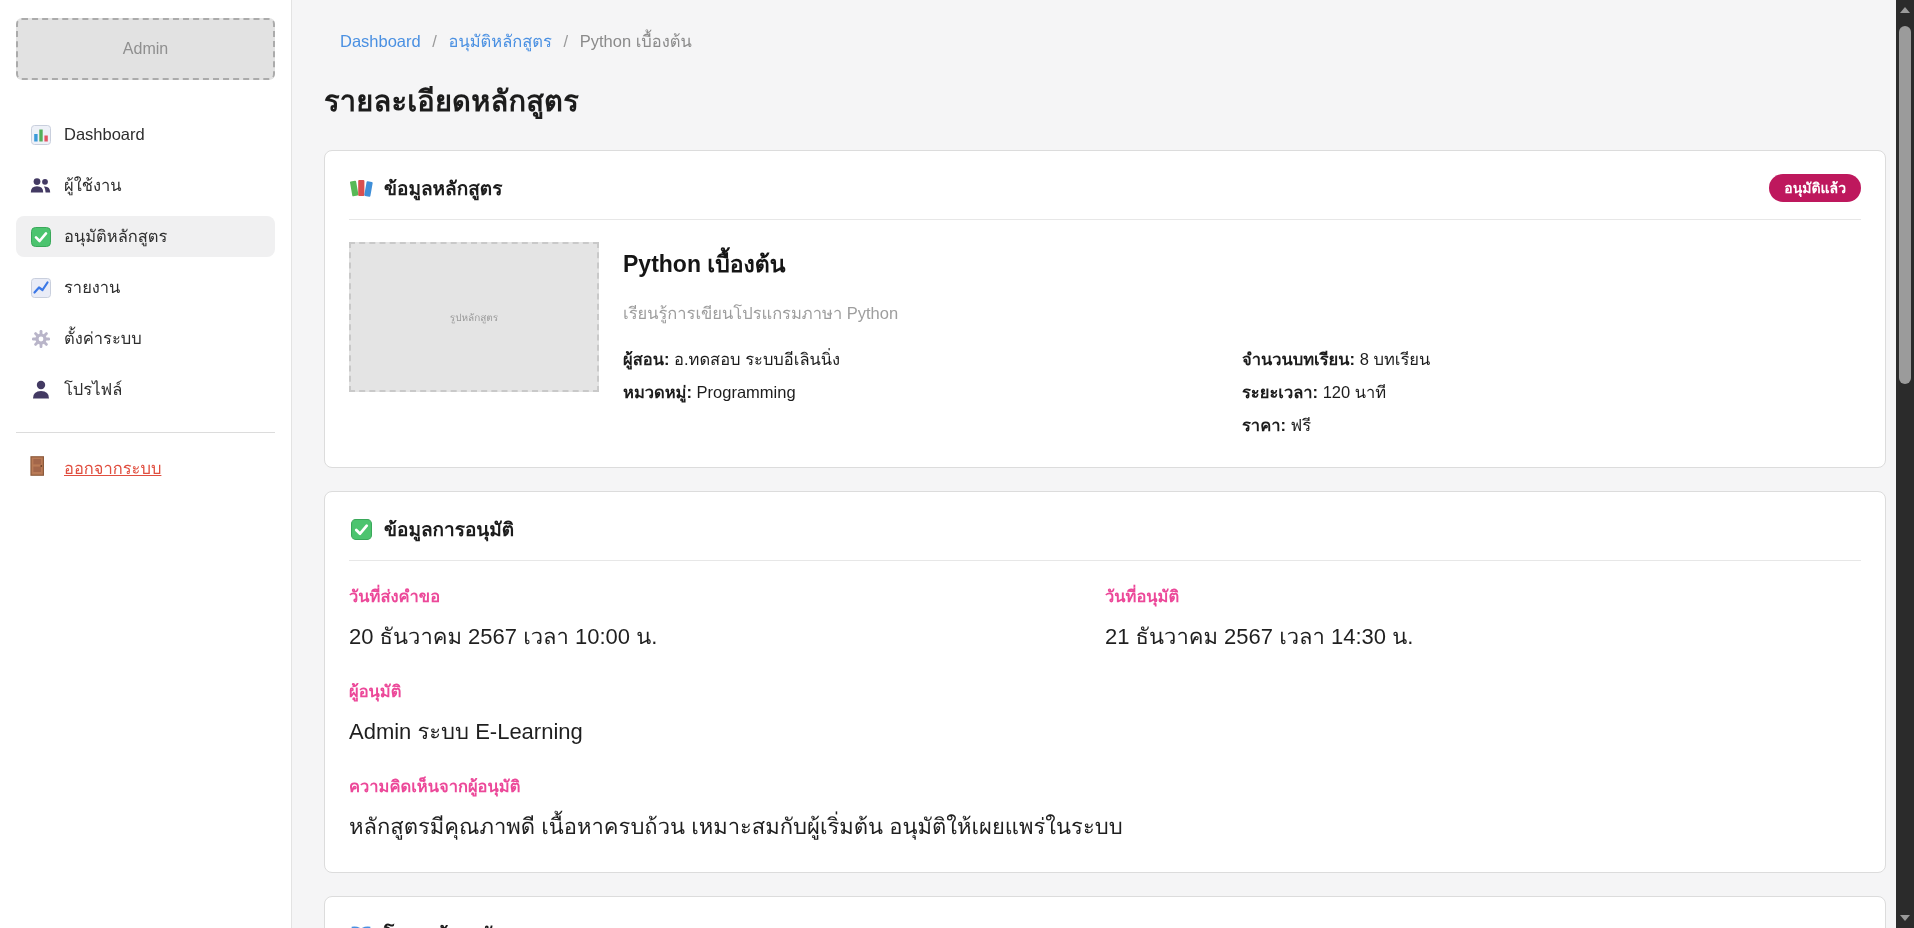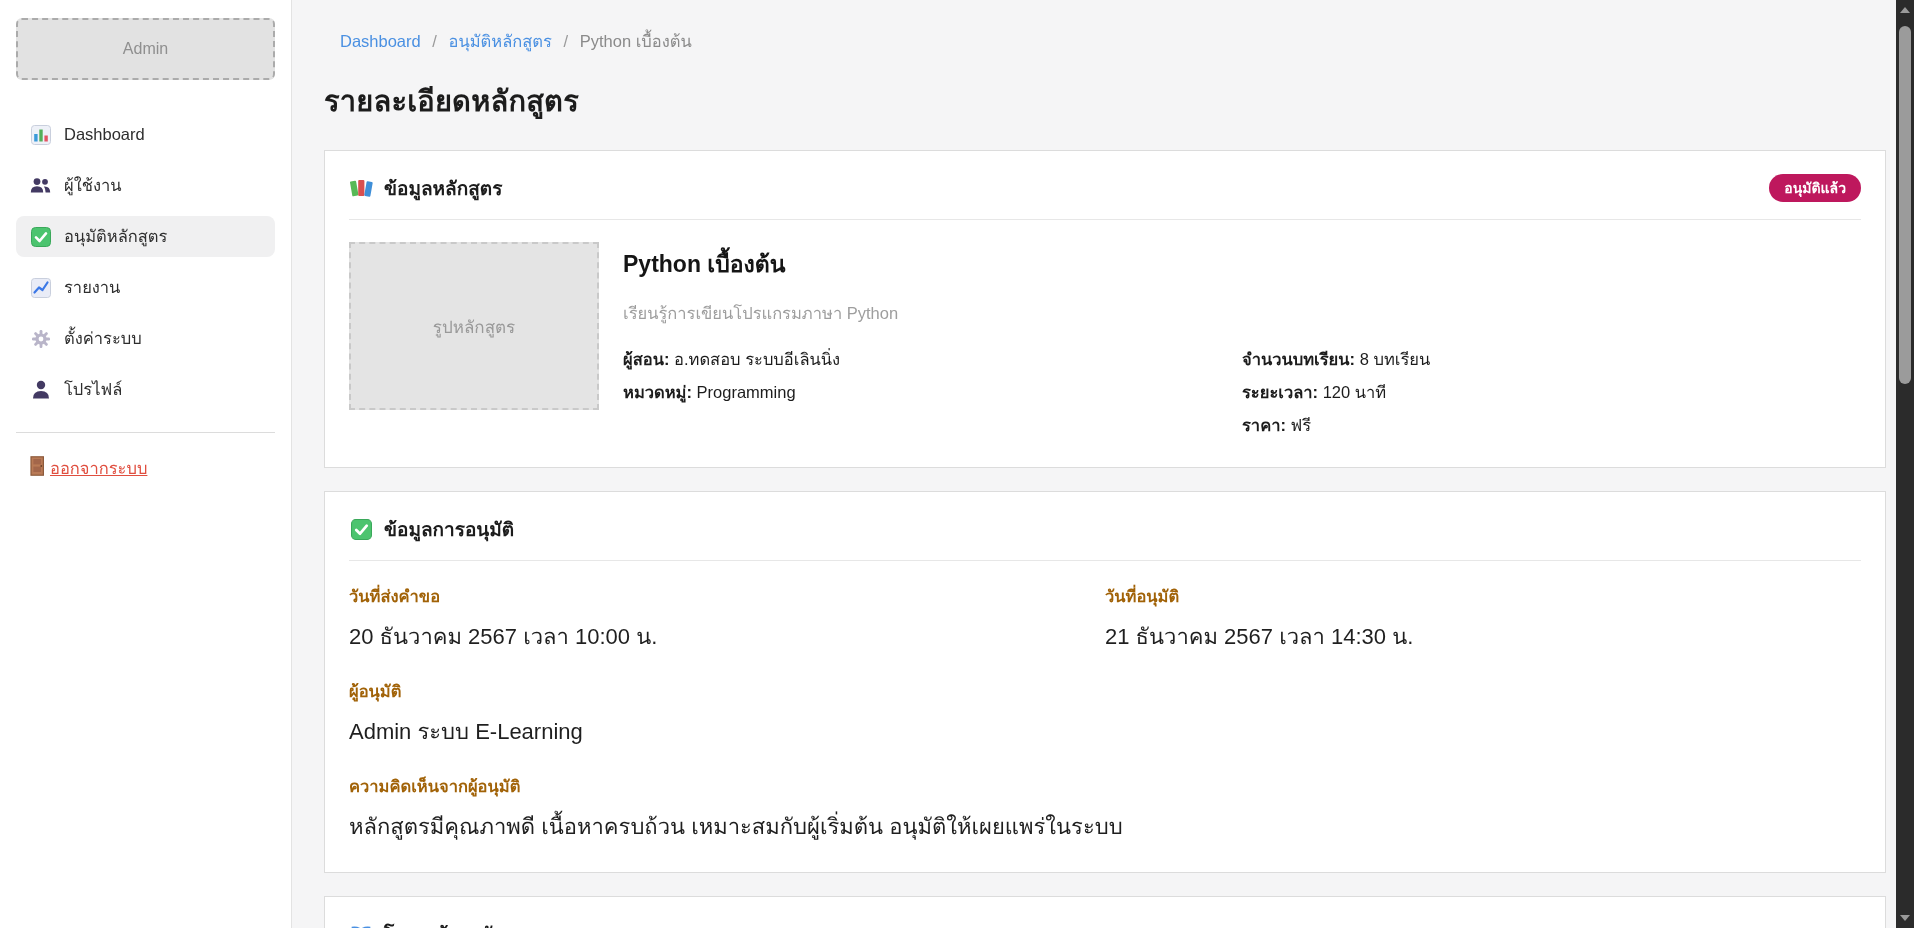--- a/index.html
+++ b/index.html
@@ -25,66 +25,66 @@
   .menu { display: flex; flex-direction: column; gap: 10px; }
   .menu-item {
     display: flex; align-items: center; gap: 13px;
     padding: 10px 14px; border-radius: 8px; font-size: 16.5px; color: #2e2e2e;
     cursor: pointer; line-height: 21px;
   }
   .menu-item.active { background: #f0f0f1; }
   .menu-item .ic { width: 21px; height: 21px; display: flex; align-items: center; justify-content: center; flex-shrink: 0; }
   .sidebar-divider { border: none; border-top: 1px solid #dcdcdc; margin: 22px 0 14px 0; }
   .logout-link {
-    display: flex; align-items: center; gap: 5px; padding: 8px 14px;
+    display: flex; align-items: center; gap: 19px; padding: 8px 14px;
     font-size: 16.5px; text-decoration: underline; cursor: pointer;
   }
 
   
   .main { flex: 1; padding: 26px 28px 0 32px; overflow: hidden; }
   .breadcrumb { font-size: 16.5px; margin: 2px 0 24px 16px; color: #8a8a8a; }
   .breadcrumb .crumb-link { text-decoration: none; cursor: pointer; }
   .breadcrumb .sep { color: #9a9a9a; margin: 0 7px; }
   .page-title { font-size: 29px; font-weight: bold; color: #1c1c1c; margin: 0 0 26px 0; letter-spacing: 0.2px; }
 
   .card {
-    background: #fff; border: 1px solid #dcdcdc; border-radius: 0;
+    background: #fff; border: 1px solid #dcdcdc; border-radius: 8px;
     padding: 22px 24px; margin-bottom: 23px;
   }
   .card-header {
     display: flex; align-items: center; justify-content: space-between;
     padding-bottom: 16px; border-bottom: 1px solid #e7e7e7;
   }
   .card-title { font-size: 19px; font-weight: bold; color: #1c1c1c; display: flex; align-items: center; gap: 11px; }
   .card-title .ic { width: 24px; height: 24px; display: flex; align-items: center; justify-content: center; }
   .badge {
     color: #fff; font-size: 14px; padding: 6px 15px; border-radius: 15px;
     font-weight: bold; line-height: 16px;
   }
 
   
   .course-row { display: flex; gap: 24px; padding-top: 22px; }
   .course-img {
-    width: 250px; height: 168px; flex-shrink: 0;
+    width: 250px; height: 150px; flex-shrink: 0;
     background: #e4e4e4; border: 2px dashed #c9c9c9;
     display: flex; align-items: center; justify-content: center;
-    color: #999; font-size: 17px;
+    color: #999; font-size: 10px;
   }
   .course-info { flex: 1; padding-top: 2px; }
   .course-title { font-size: 23px; font-weight: bold; margin: 2px 0 0 0; color: #151515; }
   .course-desc { color: #9e9e9e; font-size: 16.5px; margin: 18px 0 20px 0; }
   .course-fields { display: flex; }
   .fcol { flex: 1; }
   .frow { font-size: 16.5px; margin-bottom: 7px; color: #1c1c1c; }
   .flabel { font-weight: bold; }
 
   
   .approval-body { padding-top: 22px; }
   .approval-grid { display: grid; grid-template-columns: 1fr 1fr; }
-  .field-label { font-size: 16.5px; font-weight: bold; color: #a16207; margin-bottom: 10px; }
+  .field-label { font-size: 16.5px; font-weight: bold; color: #ec4899; margin-bottom: 10px; }
   .field-value { font-size: 22px; color: #1f1f1f; margin-bottom: 24px; }
 
   
   .structure-card { margin-bottom: 0; }
 
   
   .scrollbar {
     position: absolute; top: 0; right: 0; width: 18px; height: 928px;
     background: #2b2b2b; z-index: 10;
   }

